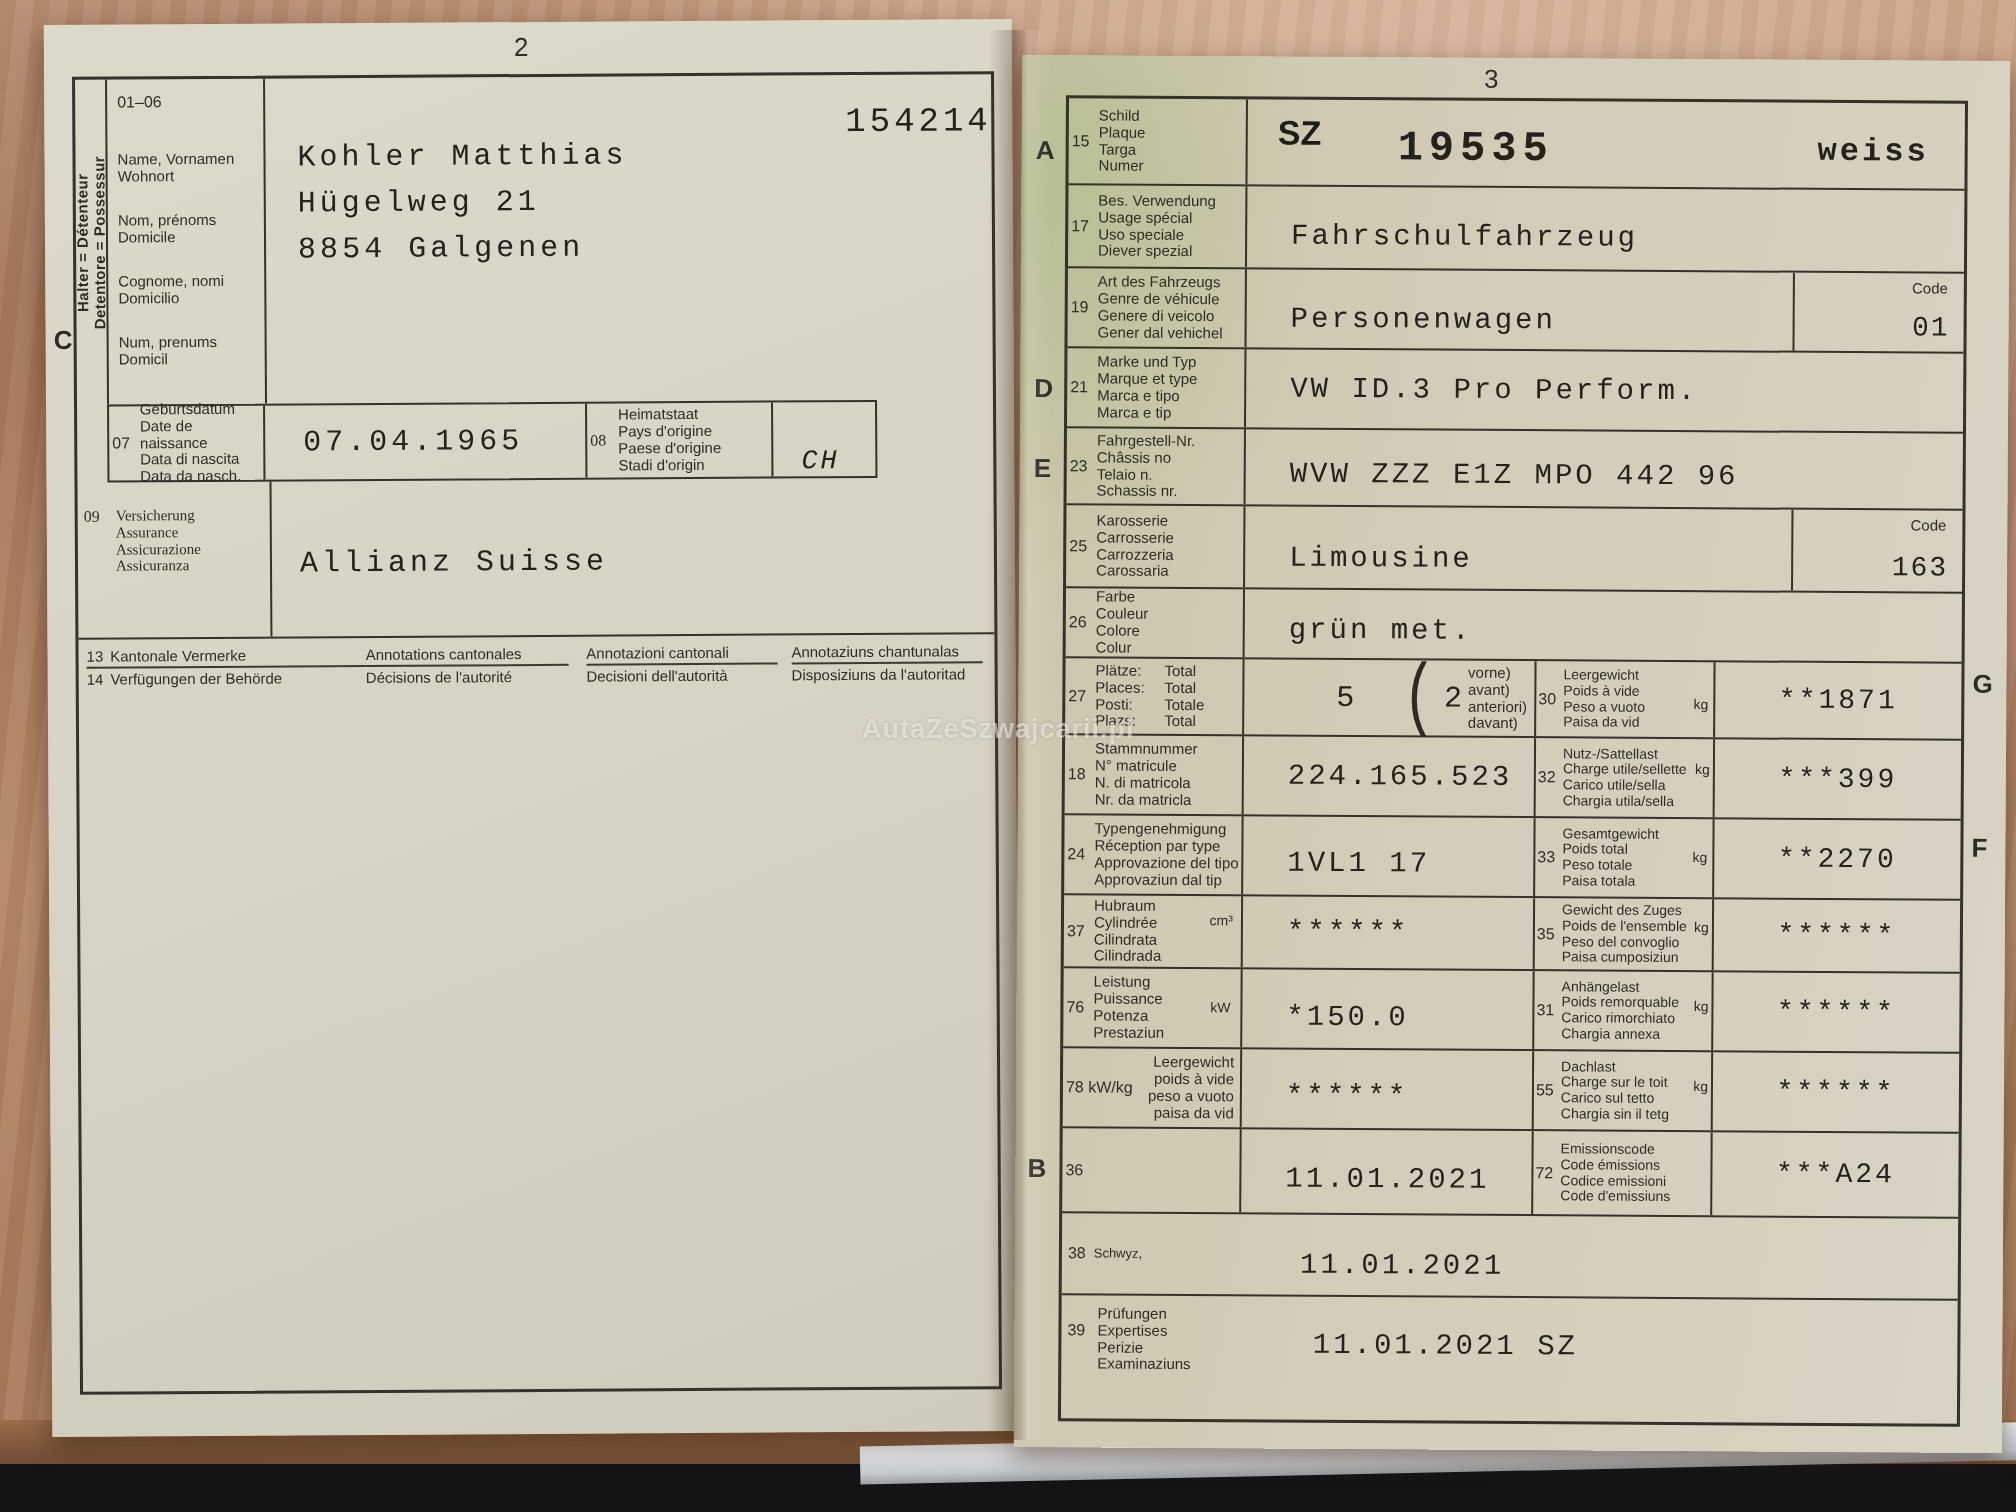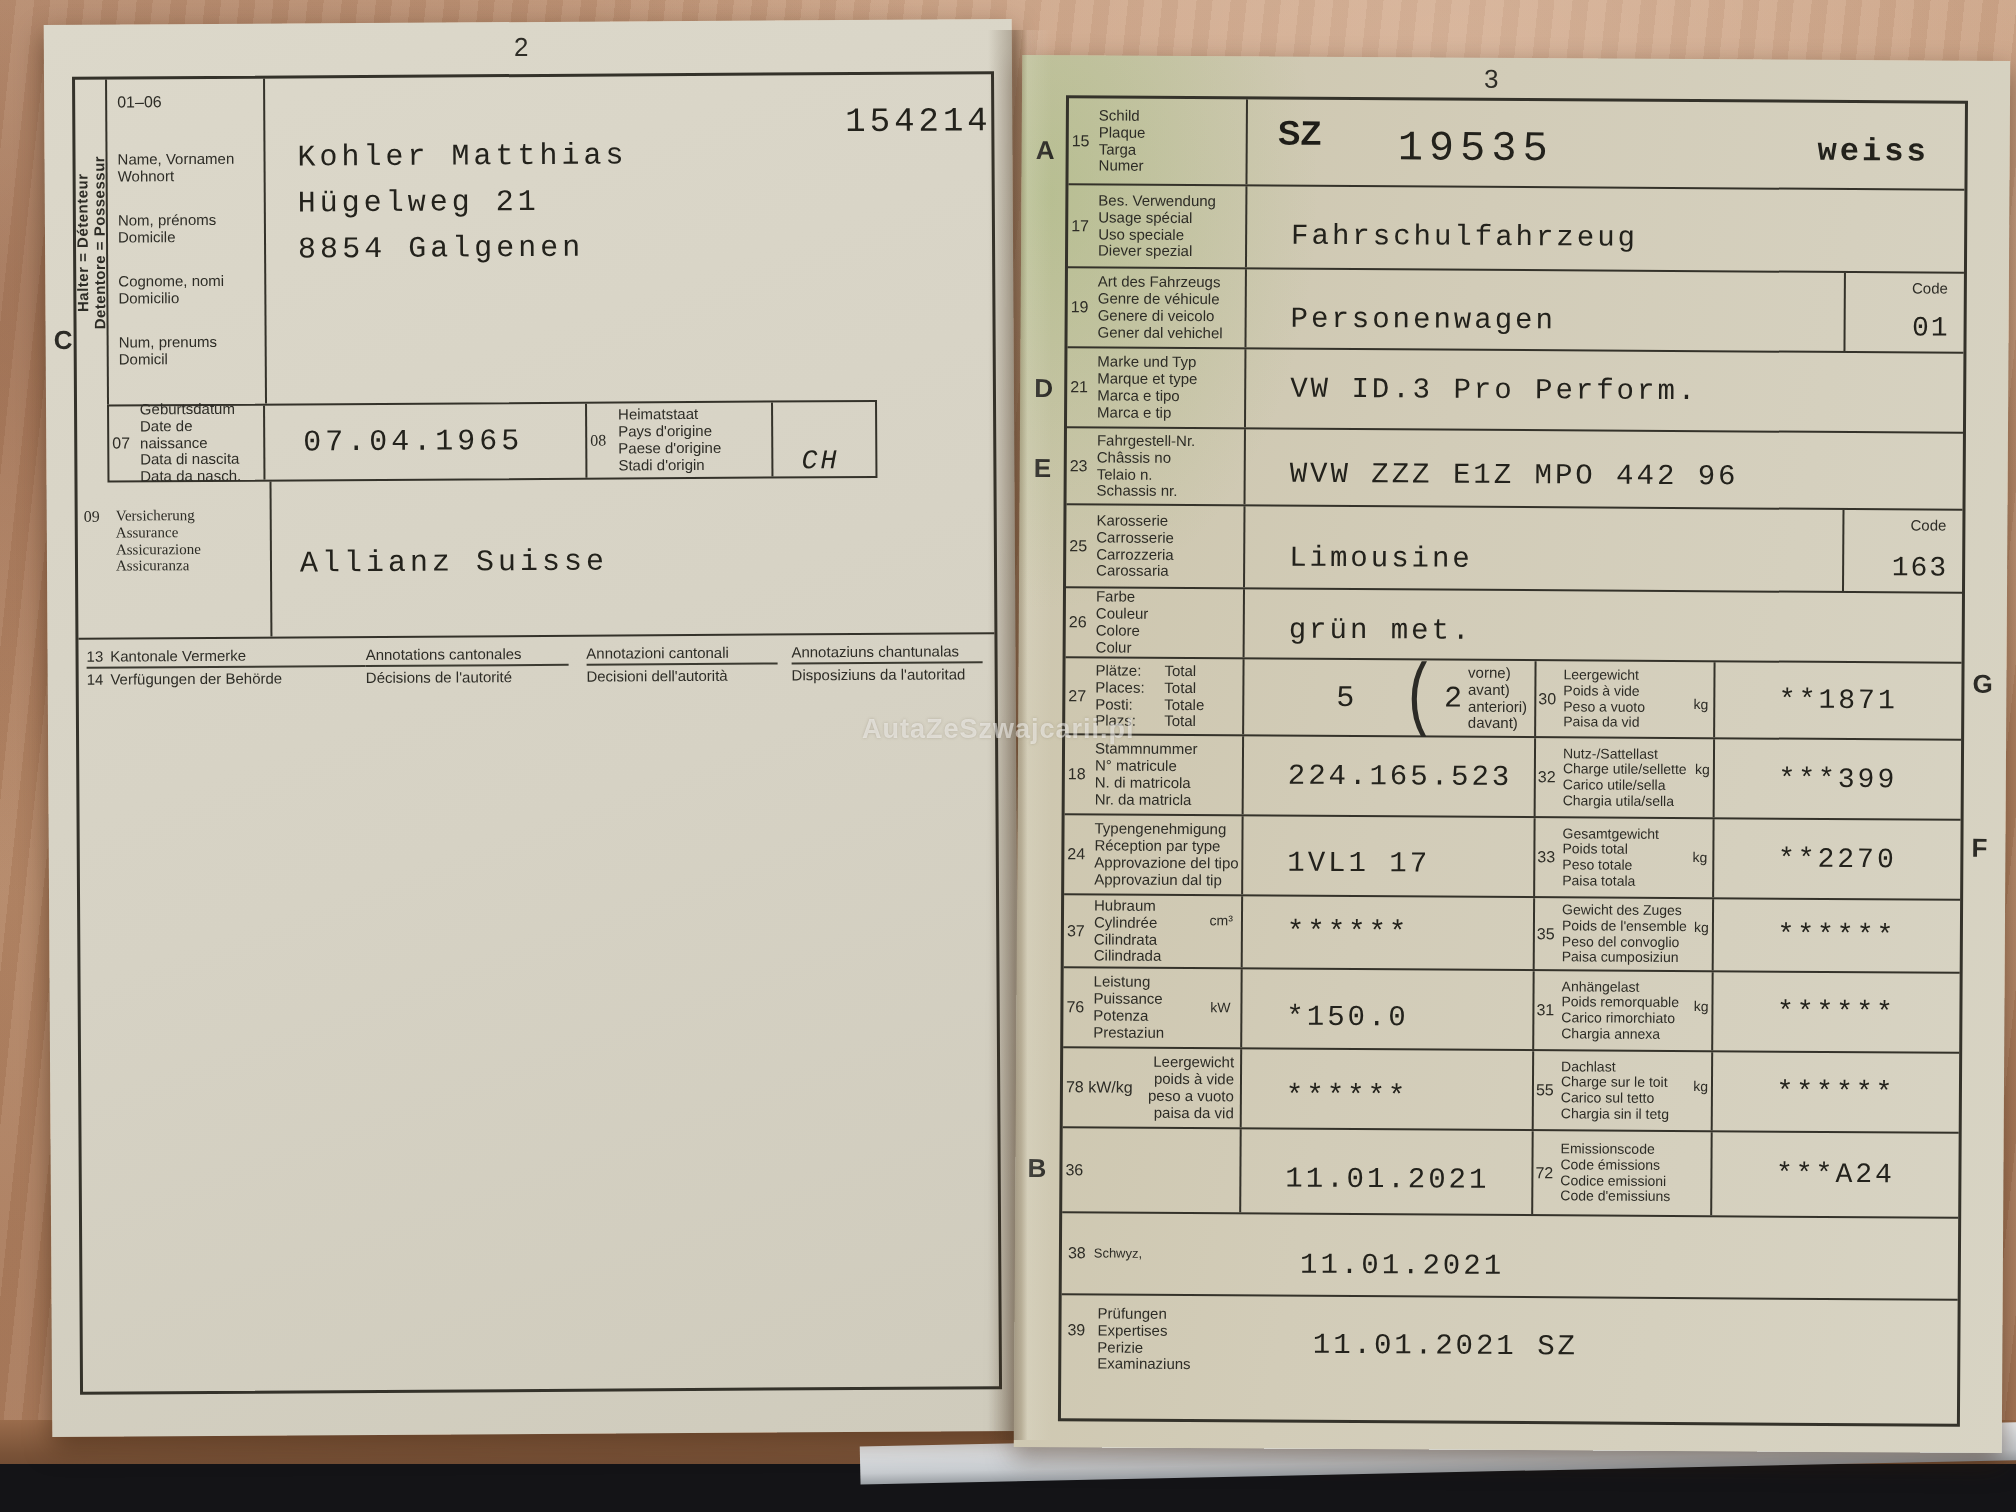--- a/index.html
+++ b/index.html
@@ -51,21 +51,21 @@
   
   .rrow{display:flex;border-bottom:2px solid #34322a;position:relative;box-sizing:border-box;}
   .rlabel{width:179px;border-right:2px solid #34322a;display:flex;align-items:center;padding:3px 2px 3px 3px;position:relative;box-sizing:border-box;gap:3px;}
   .rlabel .num{width:24px;flex:none;}
   .rvalue{flex:1;position:relative;display:flex;align-items:center;box-sizing:border-box;}
   .rval{letter-spacing:3px;font-size:29px;}
   .wlabel{width:179px;border-left:2px solid #34322a;display:flex;align-items:center;padding:2px;position:relative;box-sizing:border-box;gap:3px;}
   .wlabel .lbl{font-size:14px;}
   .wlabel .num{width:22px;flex:none;}
   .wvalue{width:248px;border-left:2px solid #34322a;display:flex;align-items:center;justify-content:center;box-sizing:border-box;}
-  .codebox{width:120px;border-left:2px solid #34322a;position:relative;box-sizing:border-box;}
+  .codebox{width:171px;border-left:2px solid #34322a;position:relative;box-sizing:border-box;}
   .code-label{position:absolute;right:16px;top:6px;font-size:15px;color:#2d2c26;}
   .code-val{position:absolute;right:14px;bottom:8px;font-size:28px;letter-spacing:2px;}
   .unit{position:absolute;font-size:14px;color:#2d2c26;}
   .watermark{position:absolute;left:862px;top:714px;z-index:9;font-weight:bold;font-size:27px;letter-spacing:1px;
     color:rgba(255,255,255,0.50);text-shadow:0 0 3px rgba(120,110,90,0.35);}
   .brace{font-size:56px;font-weight:300;transform:scaleY(1.45);color:#2c2b26;font-family:"Liberation Mono","DejaVu Sans Mono",monospace;}
 </style>
 </head>
 <body>
 
@@ -187,21 +187,21 @@
       <div class="rrow" style="height:87px;">
         <div class="rlabel">
           <span class="num">15</span>
           <span class="lbl">Schild
 Plaque
 Targa
 Numer</span>
         </div>
         <div class="rvalue">
           <span style="position:absolute;left:30px;top:14px;font-weight:bold;font-size:34px;color:#1e1d18;">SZ</span>
-          <span class="mono" style="position:absolute;left:150px;top:24px;font-weight:normal;font-size:42px;letter-spacing:6px;">19535</span>
+          <span class="mono" style="position:absolute;left:150px;top:24px;font-weight:bold;font-size:42px;letter-spacing:6px;">19535</span>
           <span class="mono" style="position:absolute;right:36px;top:30px;font-weight:bold;font-size:32px;letter-spacing:3px;">weiss</span>
         </div>
       </div>
 
       <div class="rrow" style="height:83px;">
         <div class="rlabel">
           <span class="num">17</span>
           <span class="lbl">Bes. Verwendung
 Usage spécial
 Uso speciale

